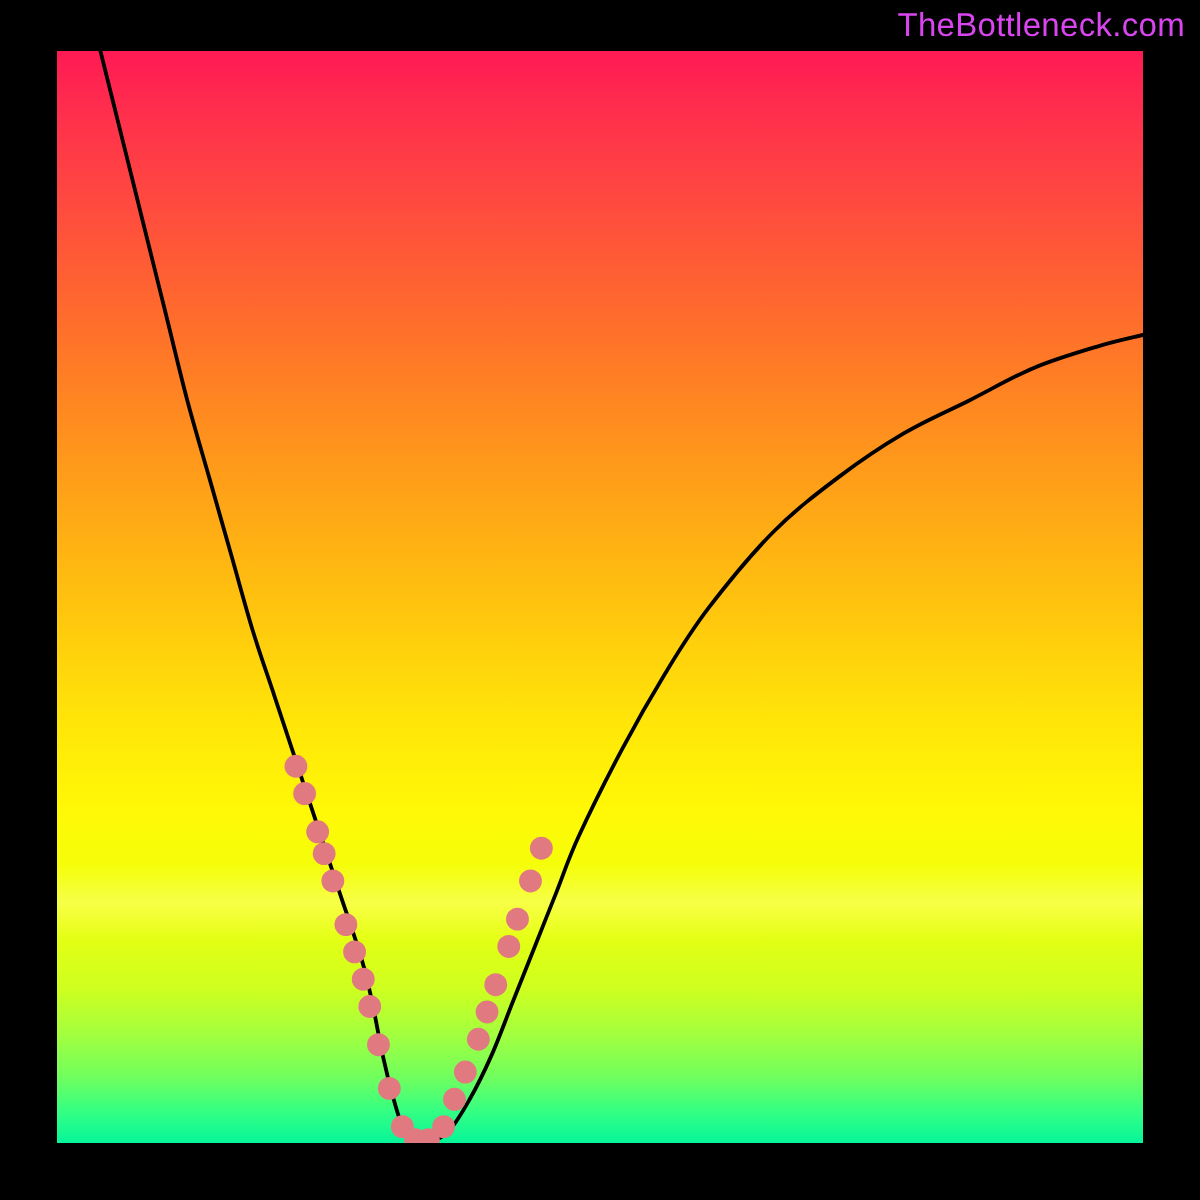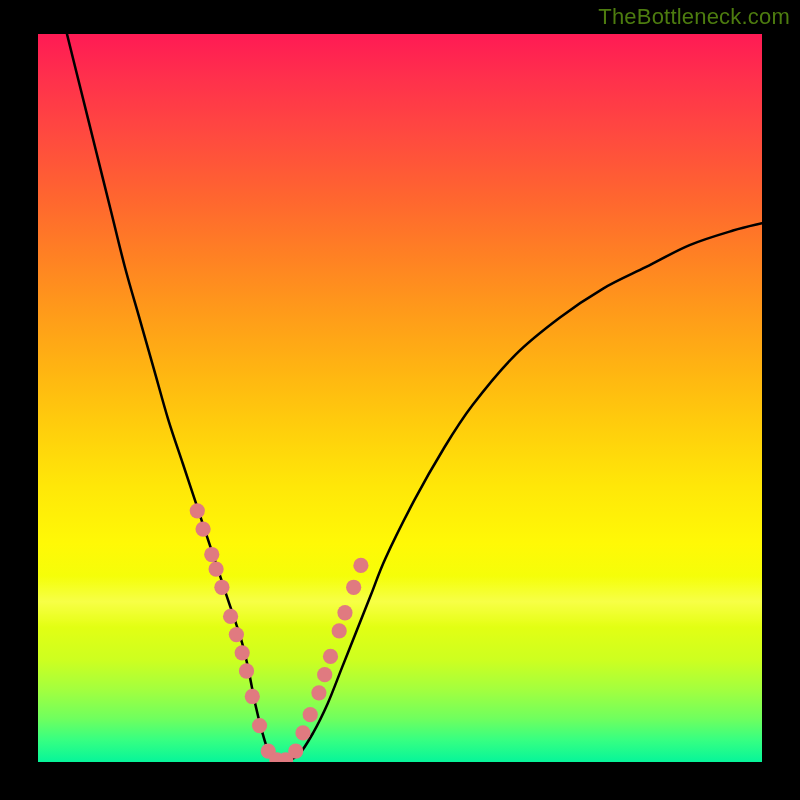--- a/index.html
+++ b/index.html
@@ -14,21 +14,21 @@
   .frame {
     position: relative;
     width: 800px;
     height: 800px;
     background: #000;
   }
   .watermark {
     position: absolute;
     top: 4px;
     right: 10px;
-    color: #4d7c0f;
+    color: #d946ef;
     font-size: 22px;
     font-weight: 500;
     letter-spacing: 0.2px;
     z-index: 10;
   }
   .plot-area {
     position: absolute;
     left: 38px;
     top: 34px;
     width: 724px;

